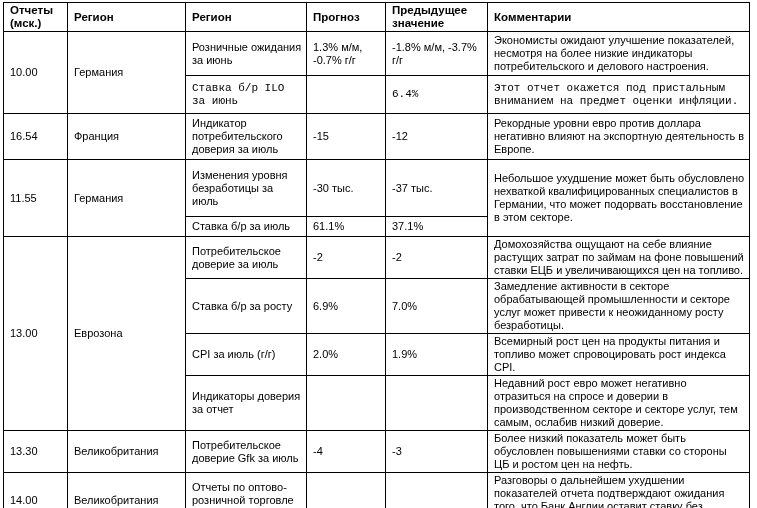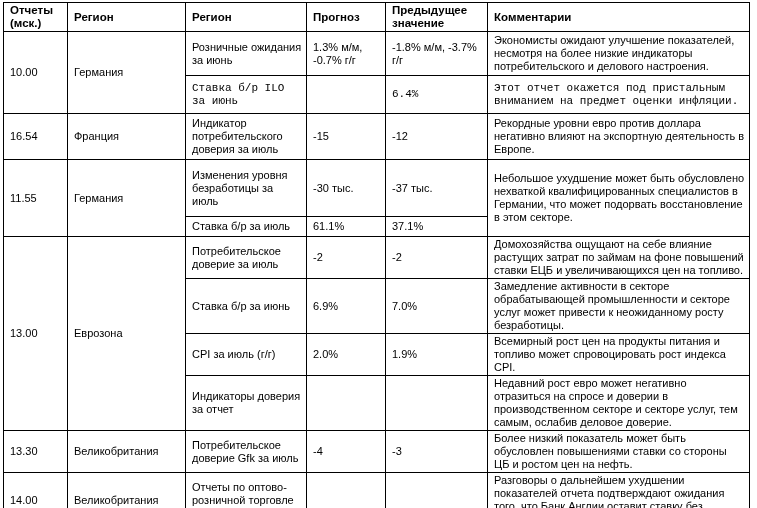--- a/index.html
+++ b/index.html
@@ -110,36 +110,36 @@
         </tr>
         <tr style="height: 41px;">
           <td class="time-cell" rowspan="4">13.00</td>
           <td class="region-cell" rowspan="4">Еврозона</td>
           <td class="event-cell">Потребительское доверие за июль</td>
           <td class="forecast-cell">-2</td>
           <td class="previous-cell">-2</td>
           <td class="comment-cell">Домохозяйства ощущают на себе влияние растущих затрат по займам на фоне повышений ставки ЕЦБ и увеличивающихся цен на топливо.</td>
         </tr>
         <tr style="height: 48px;">
-          <td class="event-cell">Ставка б/р за июнь</td>
+          <td class="event-cell">Ставка б/р за росту</td>
           <td class="forecast-cell">6.9%</td>
           <td class="previous-cell">7.0%</td>
           <td class="comment-cell">Замедление активности в секторе обрабатывающей промышленности и секторе услуг может привести к неожиданному росту безработицы.</td>
         </tr>
         <tr style="height: 26px;">
           <td class="event-cell">CPI за июль (г/г)</td>
           <td class="forecast-cell">2.0%</td>
           <td class="previous-cell">1.9%</td>
           <td class="comment-cell">Всемирный рост цен на продукты питания и топливо может спровоцировать рост индекса CPI.</td>
         </tr>
         <tr style="height: 45px;">
           <td class="event-cell">Индикаторы доверия за отчет</td>
           <td class="forecast-cell"></td>
           <td class="previous-cell"></td>
-          <td class="comment-cell">Недавний рост евро может негативно отразиться на спросе и доверии в производственном секторе и секторе услуг, тем самым, ослабив деловое доверие.</td>
+          <td class="comment-cell">Недавний рост евро может негативно отразиться на спросе и доверии в производственном секторе и секторе услуг, тем самым, ослабив низкий доверие.</td>
         </tr>
         <tr style="height: 42px;">
           <td class="time-cell">13.30</td>
           <td class="region-cell">Великобритания</td>
           <td class="event-cell">Потребительское доверие Gfk за июль</td>
           <td class="forecast-cell">-4</td>
           <td class="previous-cell">-3</td>
           <td class="comment-cell">Более низкий показатель может быть обусловлен повышениями ставки со стороны ЦБ и ростом цен на нефть.</td>
         </tr>
         <tr style="height: 52px;">

